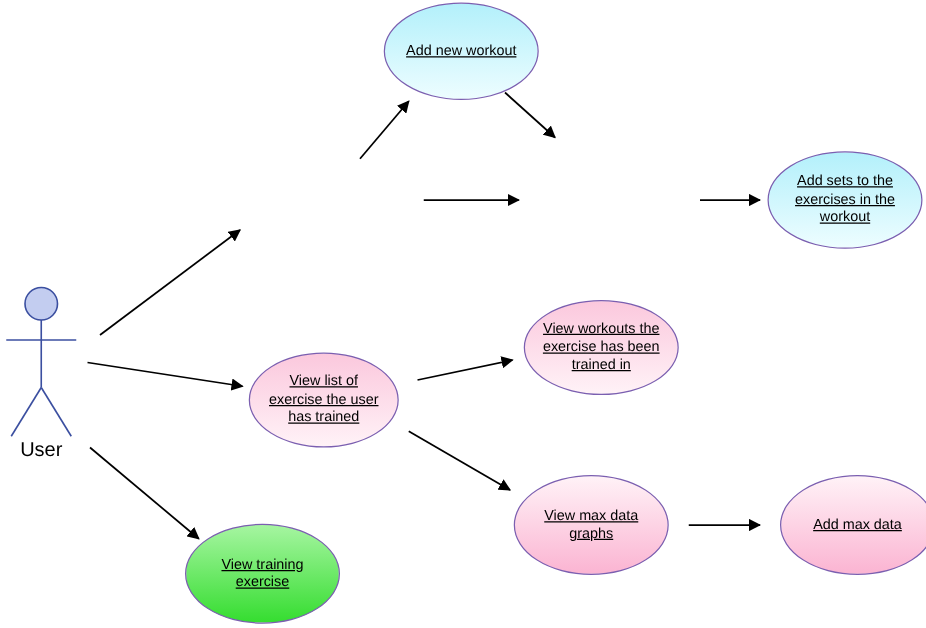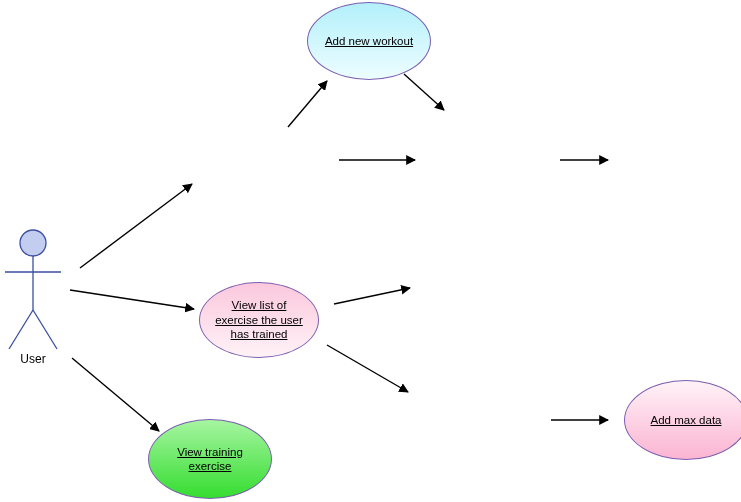--- a/index.html
+++ b/index.html
@@ -36,21 +36,21 @@
     line-height: 1.25;
     padding: 0 12px;
     text-decoration: underline;
   }
   .node span {
     display: block;
     width: 100%;
   }
   .actor-label {
     position: absolute;
-    font-size: 12px;
+    font-size: 16px;
     color: #000000;
     text-align: center;
   }
 </style>
 </head>
 <body>
 
 <div id="canvas">
 
   <svg id="edges" viewBox="0 0 741 502">
@@ -94,26 +94,35 @@
   </svg>
 
   <div class="actor-label" style="left: 0px; top: 352px; width: 66px;">User</div>
 
   <div class="node" style="left: 307px; top: 2px; width: 124px; height: 78px; background: linear-gradient(to bottom, #b3f0fb 0%, #edfdff 100%);">
     <span>Add new workout</span>
   </div>
 
 
 
+  <div class="node" style="left: 614px; top: 121px; width: 124px; height: 78px; background: linear-gradient(to bottom, #b3f0fb 0%, #edfdff 100%);">
+    <span>Add sets to the exercises in the workout</span>
+  </div>
 
   <div class="node" style="left: 199px; top: 282px; width: 120px; height: 76px; background: linear-gradient(to bottom, #fbc8dd 0%, #fff2f7 100%);">
     <span>View list of exercise the user has trained</span>
   </div>
 
+  <div class="node" style="left: 419px; top: 240px; width: 124px; height: 76px; background: linear-gradient(to bottom, #fbc8dd 0%, #fff2f7 100%);">
+    <span>View workouts the exercise has been trained in</span>
+  </div>
 
+  <div class="node" style="left: 411px; top: 380px; width: 124px; height: 80px; background: linear-gradient(to bottom, #fff2f7 0%, #fbb4d2 100%);">
+    <span>View max data graphs</span>
+  </div>
 
   <div class="node" style="left: 624px; top: 380px; width: 124px; height: 80px; background: linear-gradient(to bottom, #fff2f7 0%, #fbb4d2 100%);">
     <span>Add max data</span>
   </div>
 
   <div class="node" style="left: 148px; top: 419px; width: 124px; height: 80px; background: linear-gradient(to bottom, #a6f5a1 0%, #35dd30 100%);">
     <span>View training exercise</span>
   </div>
 
 </div>

